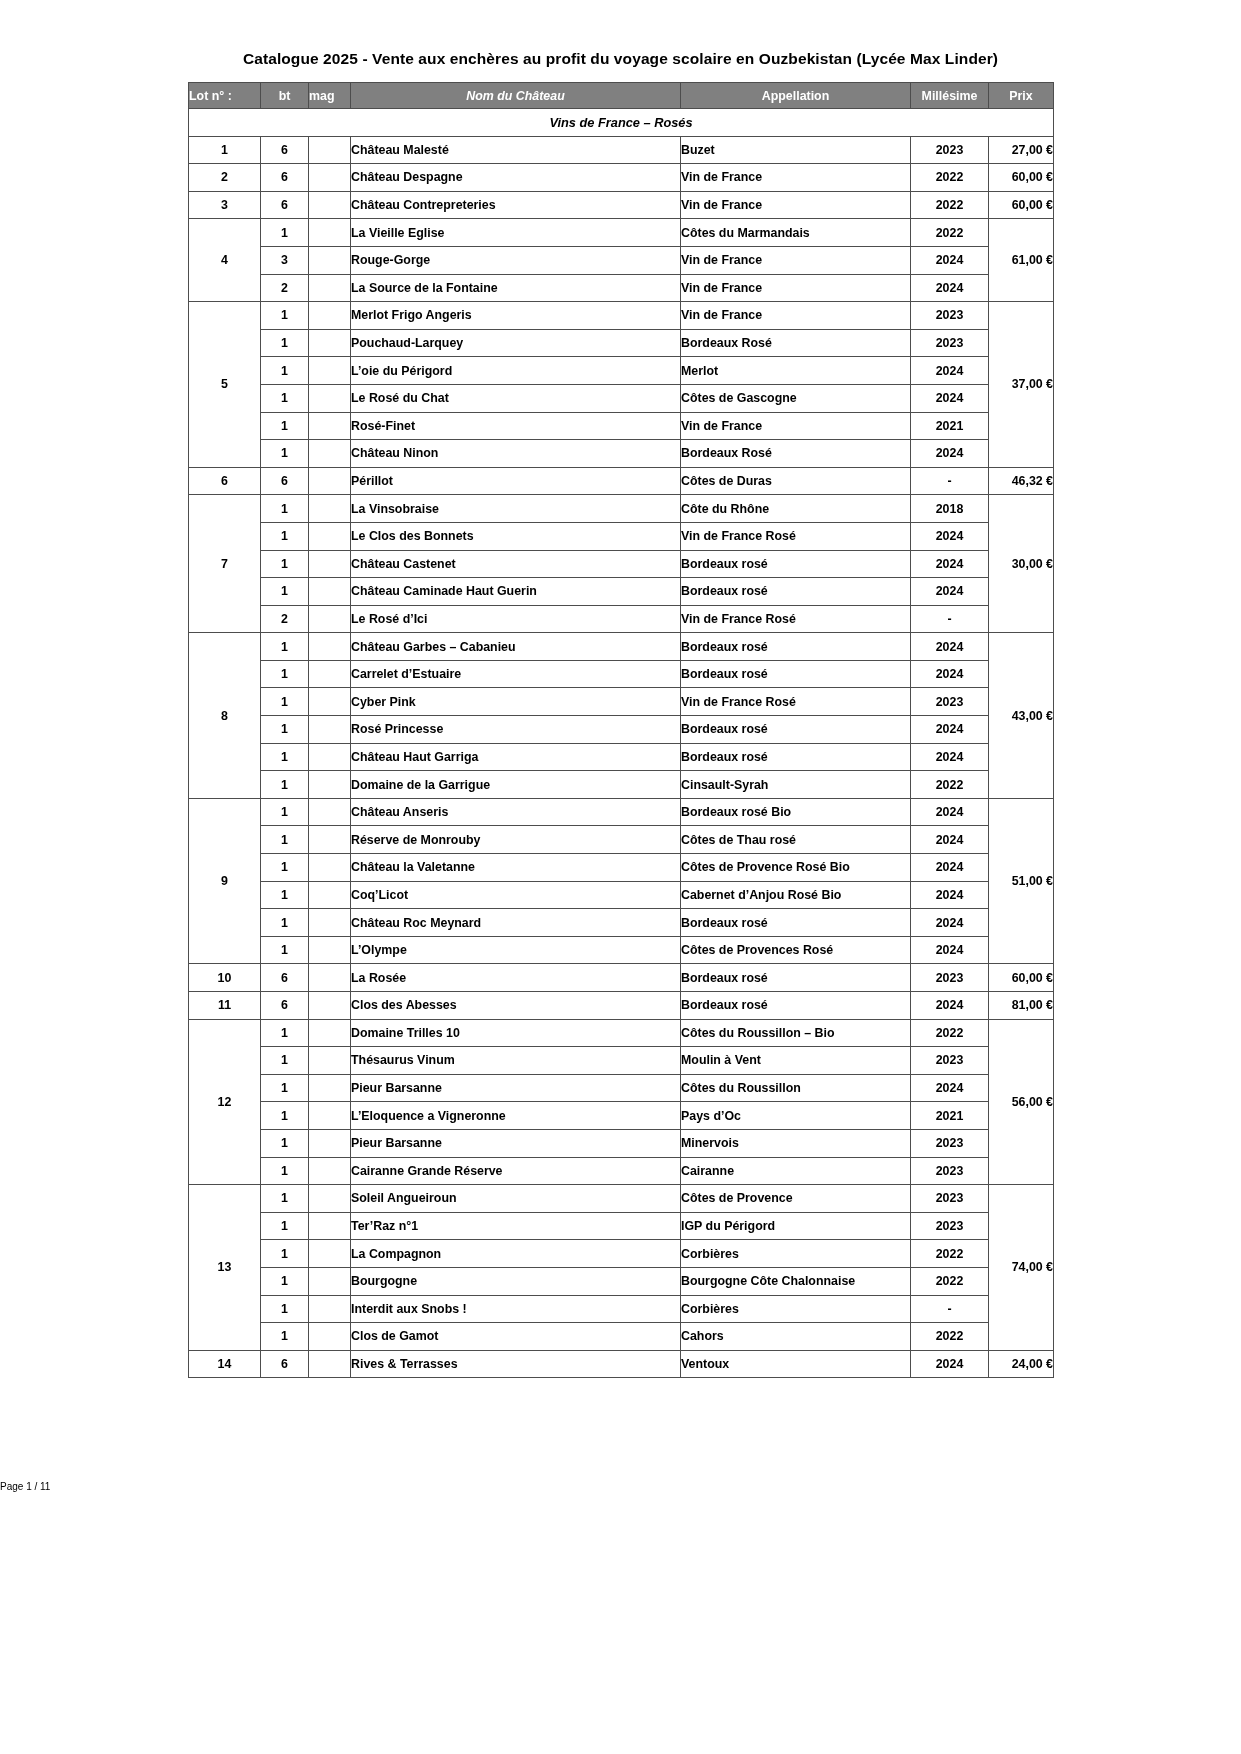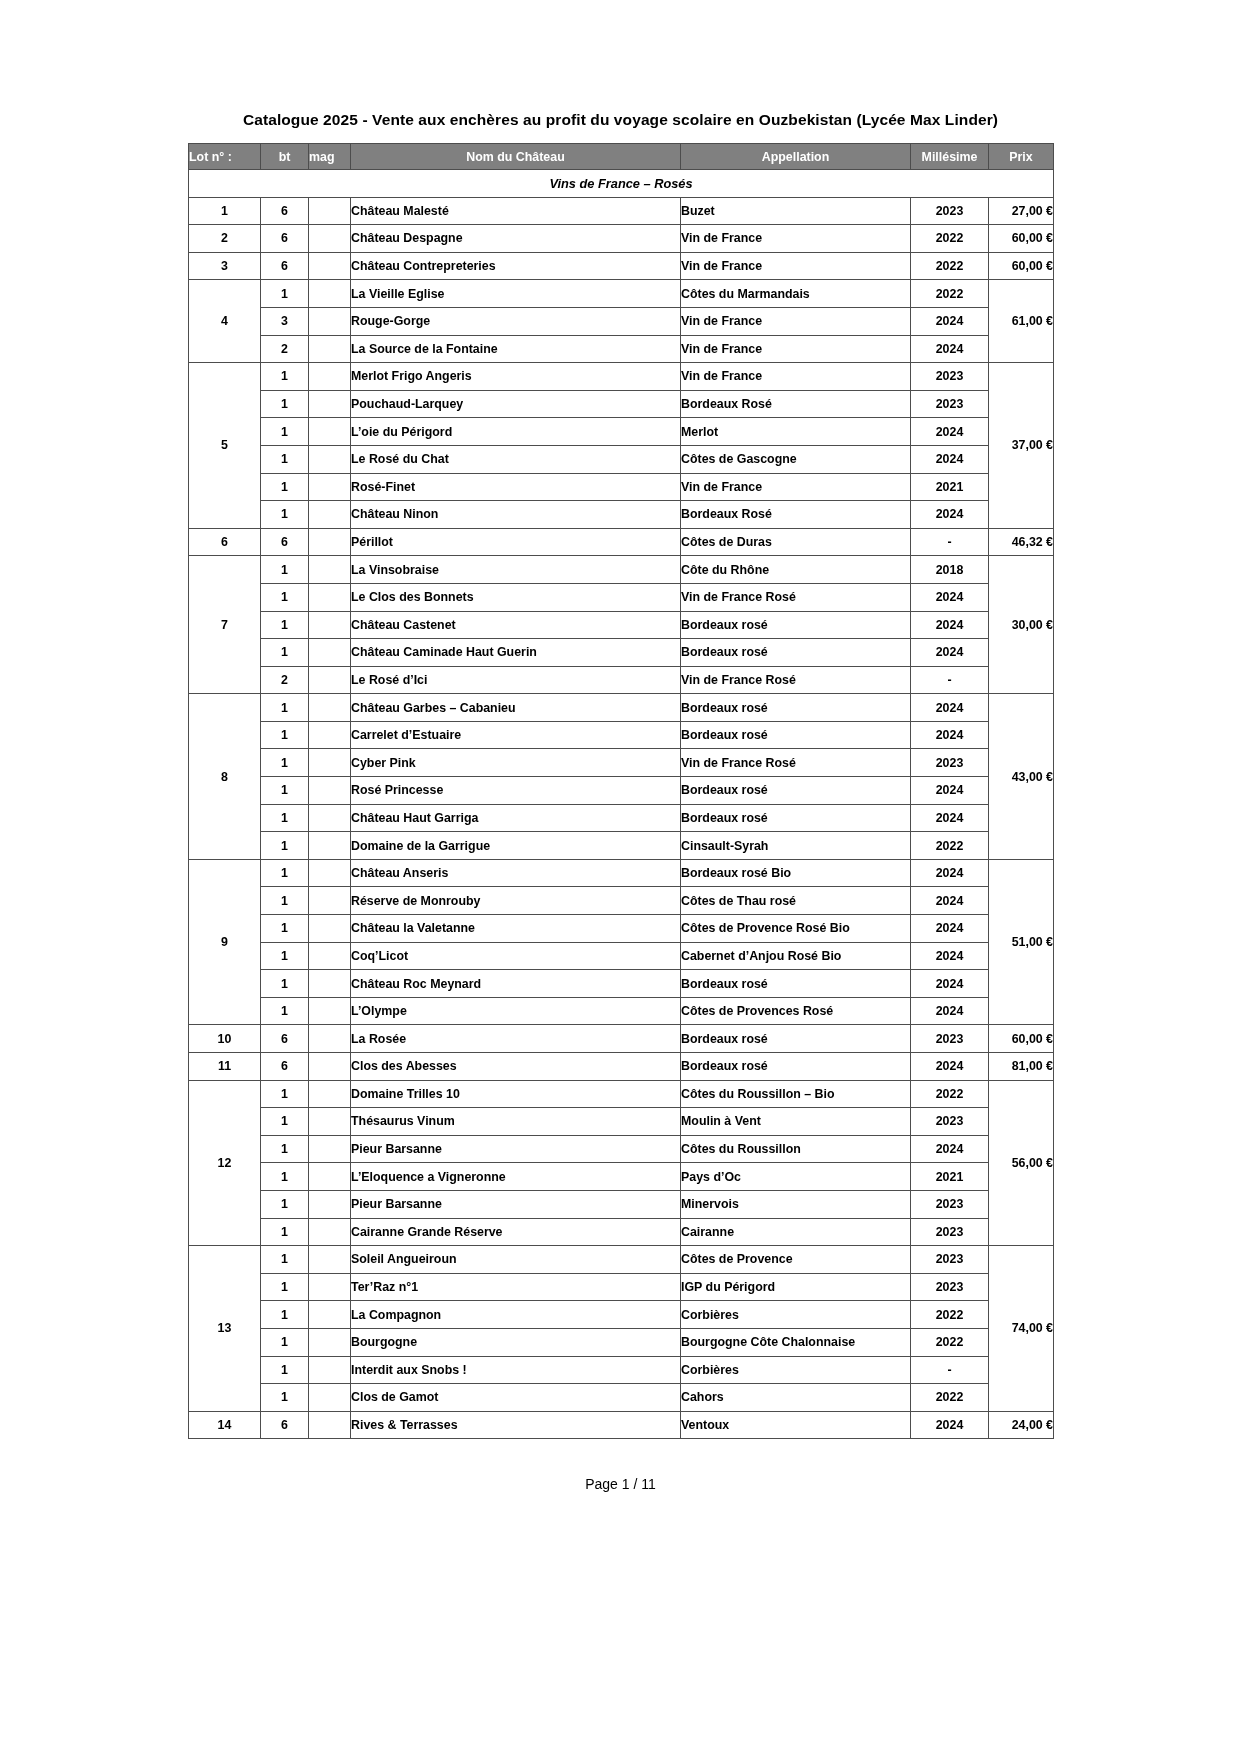--- a/index.html
+++ b/index.html
@@ -11,21 +11,21 @@
     width: 1241px;
     min-height: 1754px;
     font-family: "Liberation Sans", sans-serif;
     color: #000000;
     position: relative;
   }
   .page {
     width: 1241px;
     min-height: 1754px;
     box-sizing: border-box;
-    padding: 111px 0 0 0;
+    padding: 50px 0 0 0;
     position: relative;
   }
   .doc-title {
     font-size: 15.5px;
     font-weight: bold;
     text-align: center;
     margin: 0 0 14px 0;
     letter-spacing: 0.1px;
   }
   .table-wrap {
@@ -57,21 +57,21 @@
   col.c-bt    { width: 48px; }
   col.c-mag   { width: 42px; }
   col.c-nom   { width: 330px; }
   col.c-app   { width: 230px; }
   col.c-mil   { width: 78px; }
   col.c-prix  { width: 65px; }
 
   .th-lot { text-align: left; }
   .th-bt { text-align: center; }
   .th-mag { text-align: left; padding-left: 4px; }
-  .th-nom { text-align: center; }
+  .th-nom { text-align: center; font-style: italic; }
   .th-app { text-align: center; }
   .th-mil { text-align: center; }
   .th-prix { text-align: center; }
 
   tr.section td {
     text-align: center;
     font-style: italic;
     font-weight: bold;
     height: 26px;
     font-size: 12.8px;
@@ -101,22 +101,21 @@
     padding-right: 10px;
   }
   tbody tr {
     height: 27.6px;
   }
   .footer {
     position: absolute;
     left: 0;
     right: 0;
     bottom: 262px;
-    text-align: center;
-    font-size: 14px;
+    font-size: 10px;
     font-weight: normal;
   }
 </style>
 </head>
 <body>
 
 <div class="page">
 
   <h1 class="doc-title">Catalogue 2025 - Vente aux enchères au profit du voyage scolaire en Ouzbekistan (Lycée Max Linder)</h1>
 

